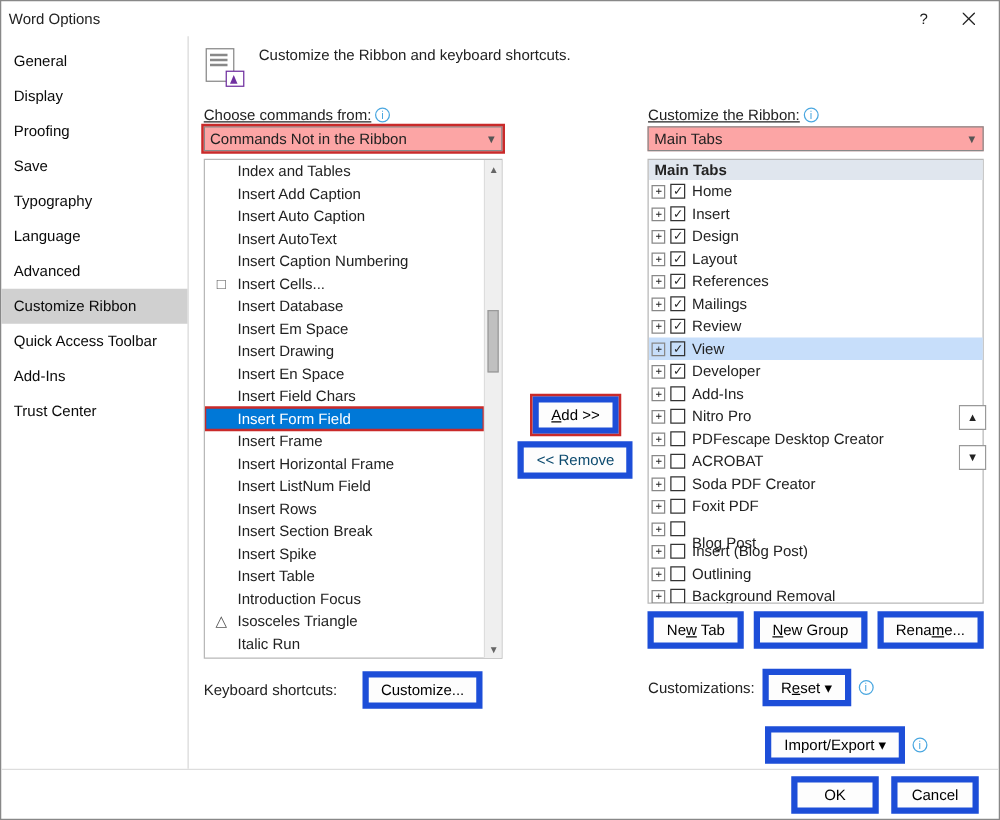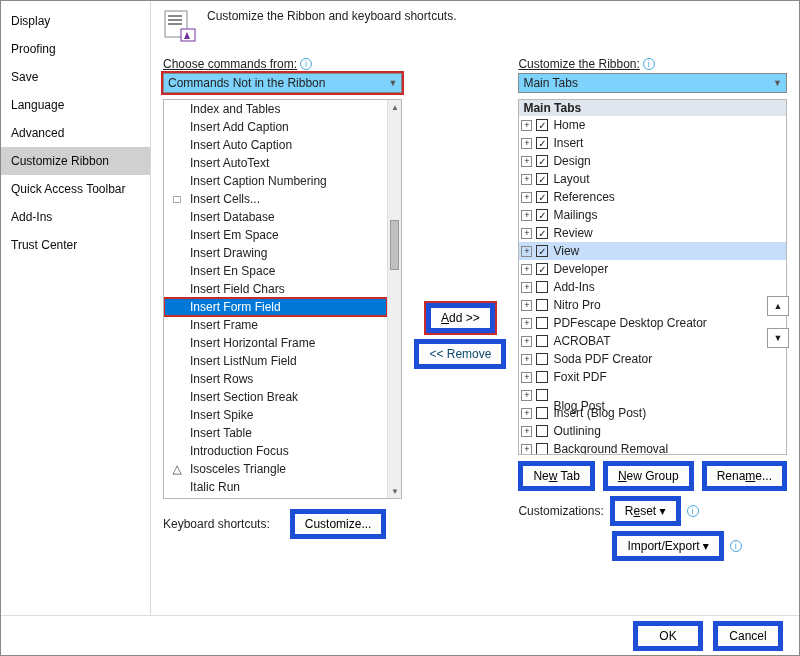--- a/index.html
+++ b/index.html
@@ -12,61 +12,75 @@
 .sidebar { width: 150px; border-right: 1px solid #d9d9d9; padding: 6px 0 0 0; }
 .sidebar-item { padding: 7px 10px; color: #0a0a0a; cursor: pointer; }
 .sidebar-item.sel { background: #d0d0d0; }
 .main { flex: 1; display: flex; flex-direction: column; padding: 8px 12px 0 12px; position: relative; }
 .heading-row { display: flex; align-items: flex-start; gap: 10px; margin-bottom: 14px; }
 .headicon { width: 34px; height: 34px; position: relative; }
 .cols { display: flex; gap: 14px; flex: 1; justify-content: flex-end; }
 .left-pane, .right-pane { flex: 1; display: flex; flex-direction: column; }
 .label-row { display: flex; align-items: center; gap: 3px; margin-bottom: 2px; }
 .help { width: 12px; height: 12px; border: 1px solid #4aa7e0; border-radius: 50%; color: #4aa7e0; font-size: 9px; line-height: 10px; text-align: center; display: inline-block; }
-.dropdownish { border: 1px solid #888; background: #7dd3fc; height: 20px; display: flex; align-items: center; padding: 0 4px; justify-content: space-between; }
+.dropdownish { border: 1px solid #888; background: #fca5a5; height: 20px; display: flex; align-items: center; padding: 0 4px; justify-content: space-between; }
 .chev { font-size: 9px; color: #555; }
 .red-hl { outline: 2px solid #c92a2a; outline-offset: 0; }
 .red-hl2 { outline: 2px solid #c92a2a; }
 .listbox { border: 1px solid #b8b8b8; background: #fff; flex: 1; overflow: hidden; margin-top: 6px; position: relative; }
 .listbox-inner { position: absolute; inset: 0 14px 0 0; overflow-y: auto; }
 .scrollbar { position: absolute; right: 0; top: 0; bottom: 0; width: 14px; background: #efefef; border-left: 1px solid #ddd; }
 .sb-btn { height: 14px; display: flex; align-items: center; justify-content: center; color: #666; font-size: 8px; }
 .sb-thumb { position: absolute; left: 2px; right: 2px; background: #c0c0c0; border: 1px solid #9a9a9a; height: 70px; top: 14px; }
 .li-row { display: flex; align-items: center; height: 18px; }
 .li-icon { width: 26px; display: flex; align-items: center; justify-content: center; color: #555; }
 .li-row.sel { background: #0078d7; color: #fff; }
 .li-row.sel-frame { outline: 2px solid #c92a2a; outline-offset: -1px; z-index: 1; }
 .tree-row { display: flex; align-items: center; height: 18px; gap: 1px; }
 .tree-row.sel { background: #c7defa; }
 .expander { width: 11px; height: 11px; border: 1px solid #888; display: flex; align-items: center; justify-content: center; font-size: 9px; line-height: 8px; margin-right: 3px; cursor: pointer; }
 .chk { width: 12px; height: 12px; border: 1px solid #333; display: inline-flex; align-items: center; justify-content: center; font-size: 10px; }
 .mid-col { width: 88px; display: flex; flex-direction: column; justify-content: center; align-items: center; gap: 6px; }
 .btn { border: 5px solid #1d4ed8; background: #fdfdfd; padding: 3px 10px; cursor: pointer; white-space: nowrap; }
 .btn.dis { color: #0c4a6e; }
 .bottom-grp { margin-top: 10px; display: flex; align-items: center; gap: 20px; }
-.right-bottom { display: flex; flex-direction: column; gap: 5px; margin-top: 6px; }
+.right-bottom { display: flex; flex-direction: column; gap: 16px; margin-top: 6px; }
 .btn-row { display: flex; gap: 8px; }
 .val-row { display: flex; align-items: center; gap: 6px; }
 .move-col { position: absolute; right: 10px; top: 295px; display: flex; flex-direction: column; gap: 12px; }
 .move-btn { width: 22px; height: 20px; border: 1px solid #999; display: flex; align-items: center; justify-content: center; font-size: 9px; background: #fff; }
 .footer { height: 40px; display: flex; align-items: center; justify-content: flex-end; gap: 10px; padding-right: 16px; border-top: 1px solid #ddd; }
 .tree-header { background: #e0e6ee; font-weight: 600; padding: 1px 4px; }
 svg { display: block; }
 .u { text-decoration: underline; }
 </style>
 </head>
 <body>
 
 <div class="window">
+  <div class="titlebar">
+    <span>Word Options</span>
+    <div class="titlebar-btns">
+      <div class="titlebar-btn">?</div>
+      <div class="titlebar-btn">
+        <svg width="10" height="10">
+            <line x1="0" y1="0" x2="10" y2="10" stroke="#222"></line>
+            <line x1="10" y1="0" x2="0" y2="10" stroke="#222"></line>
+          </svg>
+      </div>
+    </div>
+  </div>
 
   <div class="body">
     <div class="sidebar" id="sb">
+        <div class="sidebar-item">General</div>
         <div class="sidebar-item">Display</div>
         <div class="sidebar-item">Proofing</div>
         <div class="sidebar-item">Save</div>
+        <div class="sidebar-item">Typography</div>
         <div class="sidebar-item">Language</div>
         <div class="sidebar-item">Advanced</div>
         <div class="sidebar-item sel">Customize Ribbon</div>
         <div class="sidebar-item">Quick Access Toolbar</div>
         <div class="sidebar-item">Add-Ins</div>
         <div class="sidebar-item">Trust Center</div>
       </div>
 
     <div class="main">
       <div class="heading-row">

